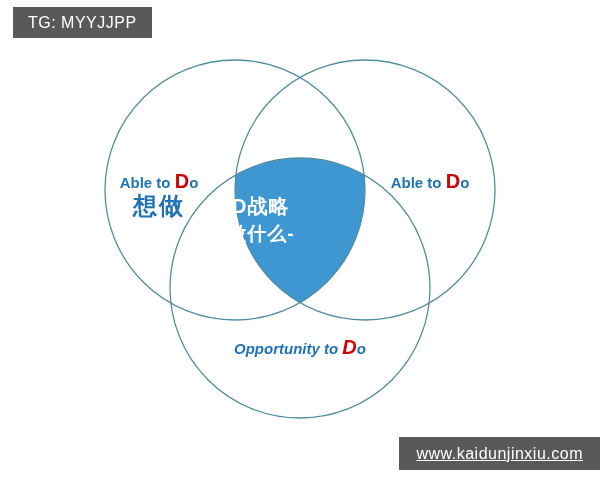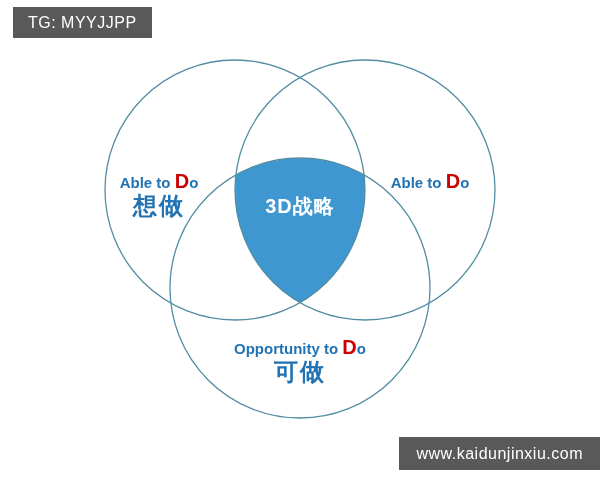--- a/index.html
+++ b/index.html
@@ -49,20 +49,21 @@
   }
   .badge-top {
     left: 13px; top: 7px;
     height: 31px;
     padding: 0 15px;
   }
   .badge-bottom {
     right: 0; top: 437px;
     height: 33px;
     padding: 8px 17px;
+    text-decoration: underline;
   }
   .circle-label {
     position: absolute;
     width: 240px;
     text-align: center;
     color: var(--label-blue);
   }
   .label-en {
     font-size: 15px;
     font-weight: bold;
@@ -75,26 +76,25 @@
     font-weight: bold;
   }
   .label-cn {
     font-size: 24px;
     font-weight: bold;
     line-height: 24px;
     letter-spacing: 2px;
   }
   .label-want  { left: 39px;  top: 170px; }
   .label-able  { left: 310px; top: 170px; }
-  .label-opp   { left: 180px; top: 336px; }
+  .label-opp   { left: 180px; top: 336px; font-style: italic; }
   .center-label {
     position: absolute;
     left: 220px; top: 192px;
     width: 160px;
-    text-align: center;
     color: #ffffff;
     font-weight: bold;
   }
   .center-line1 {
     font-size: 20px;
     line-height: 28px;
     letter-spacing: 1px;
   }
   .center-line2 {
     font-size: 19px;
@@ -122,24 +122,24 @@
     <div class="label-en"><span>Able to </span><span class="big-d">D</span><span>o</span></div>
     <div class="label-cn">想做</div>
   </div>
 
   <div class="circle-label label-able">
     <div class="label-en"><span>Able to </span><span class="big-d">D</span><span>o</span></div>
   </div>
 
   <div class="circle-label label-opp">
     <div class="label-en"><span>Opportunity to </span><span class="big-d">D</span><span>o</span></div>
-    <div class="label-cn">可做</div>
   </div>
 
   <div class="center-label">
     <div class="center-line1">3D战略</div>
+    <div class="center-line2">-做什么-</div>
   </div>
 
   <div class="badge badge-bottom">
     <span>www.kaidunjinxiu.com</span>
   </div>
 
 </div>
 
 </body></html>

